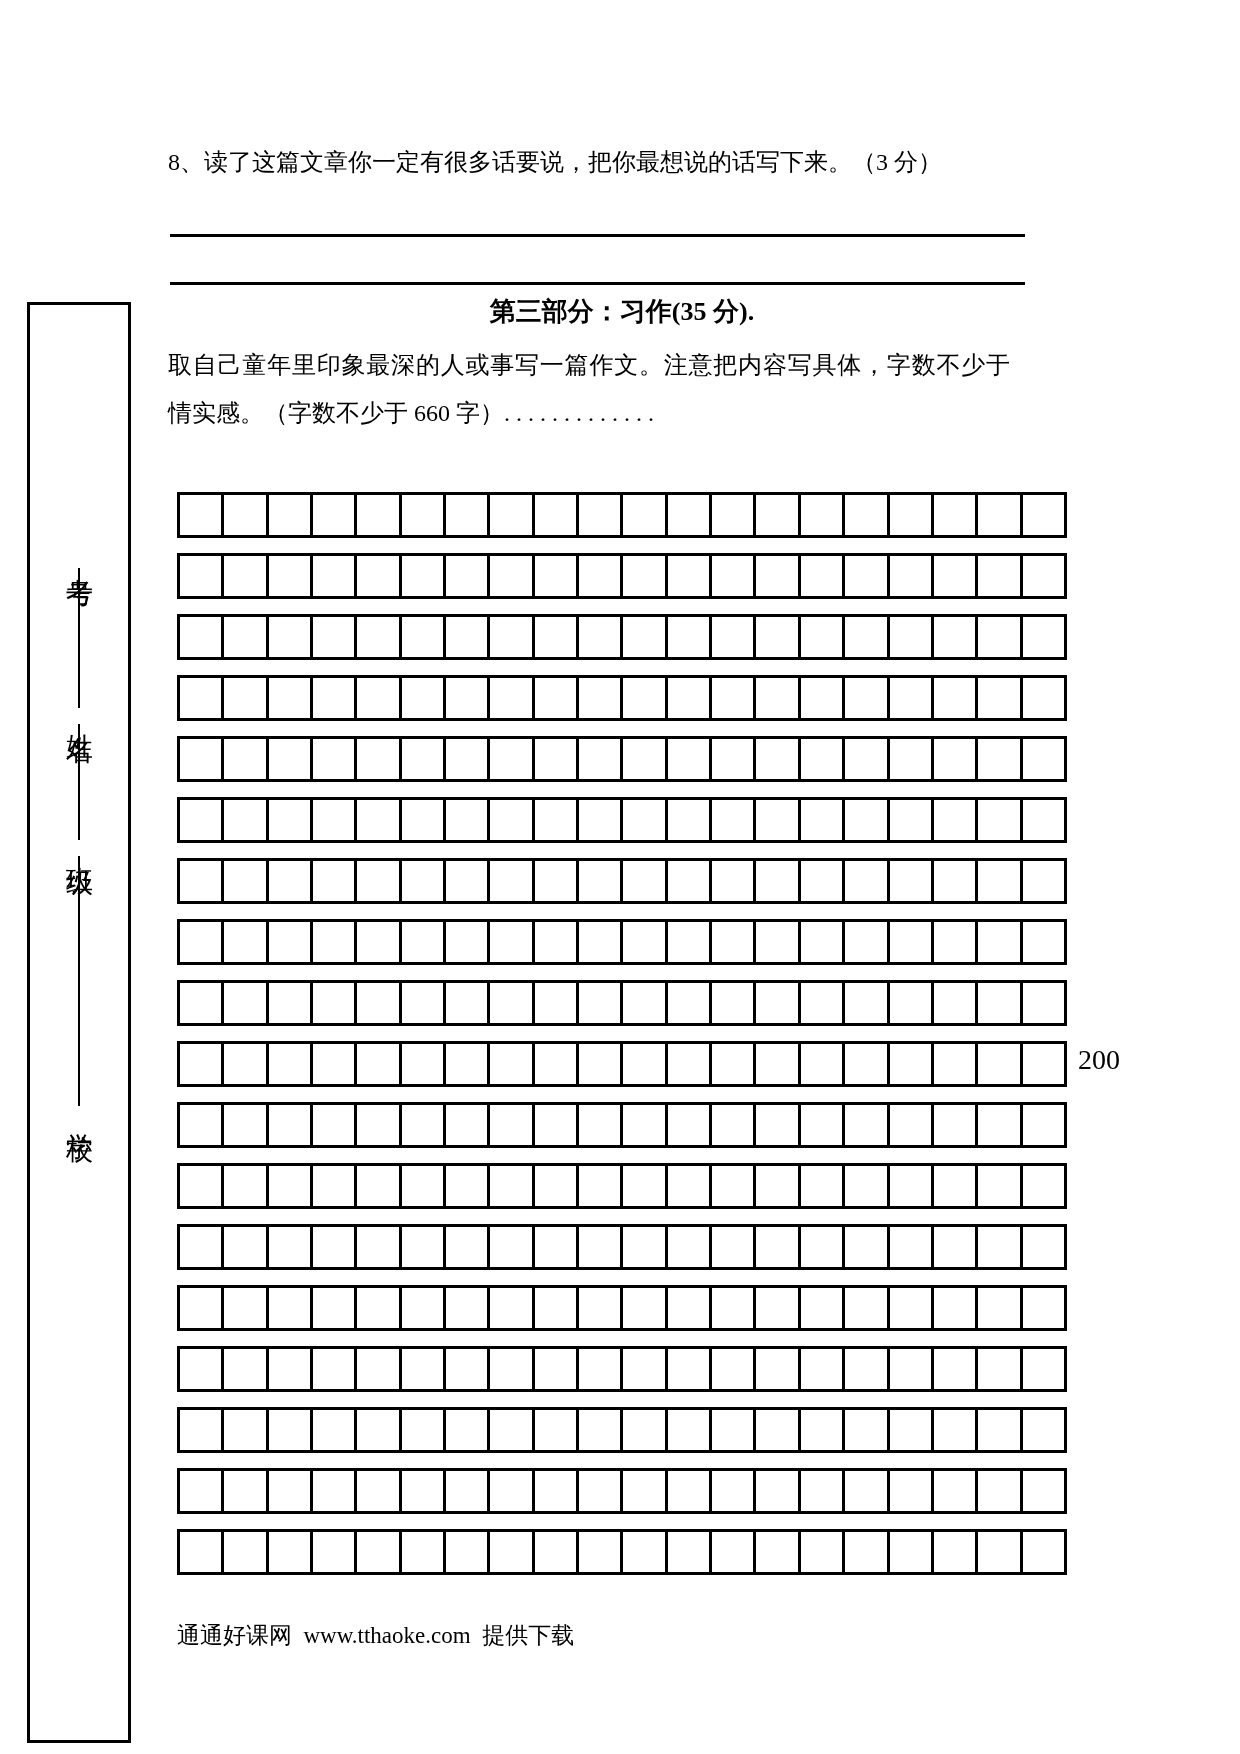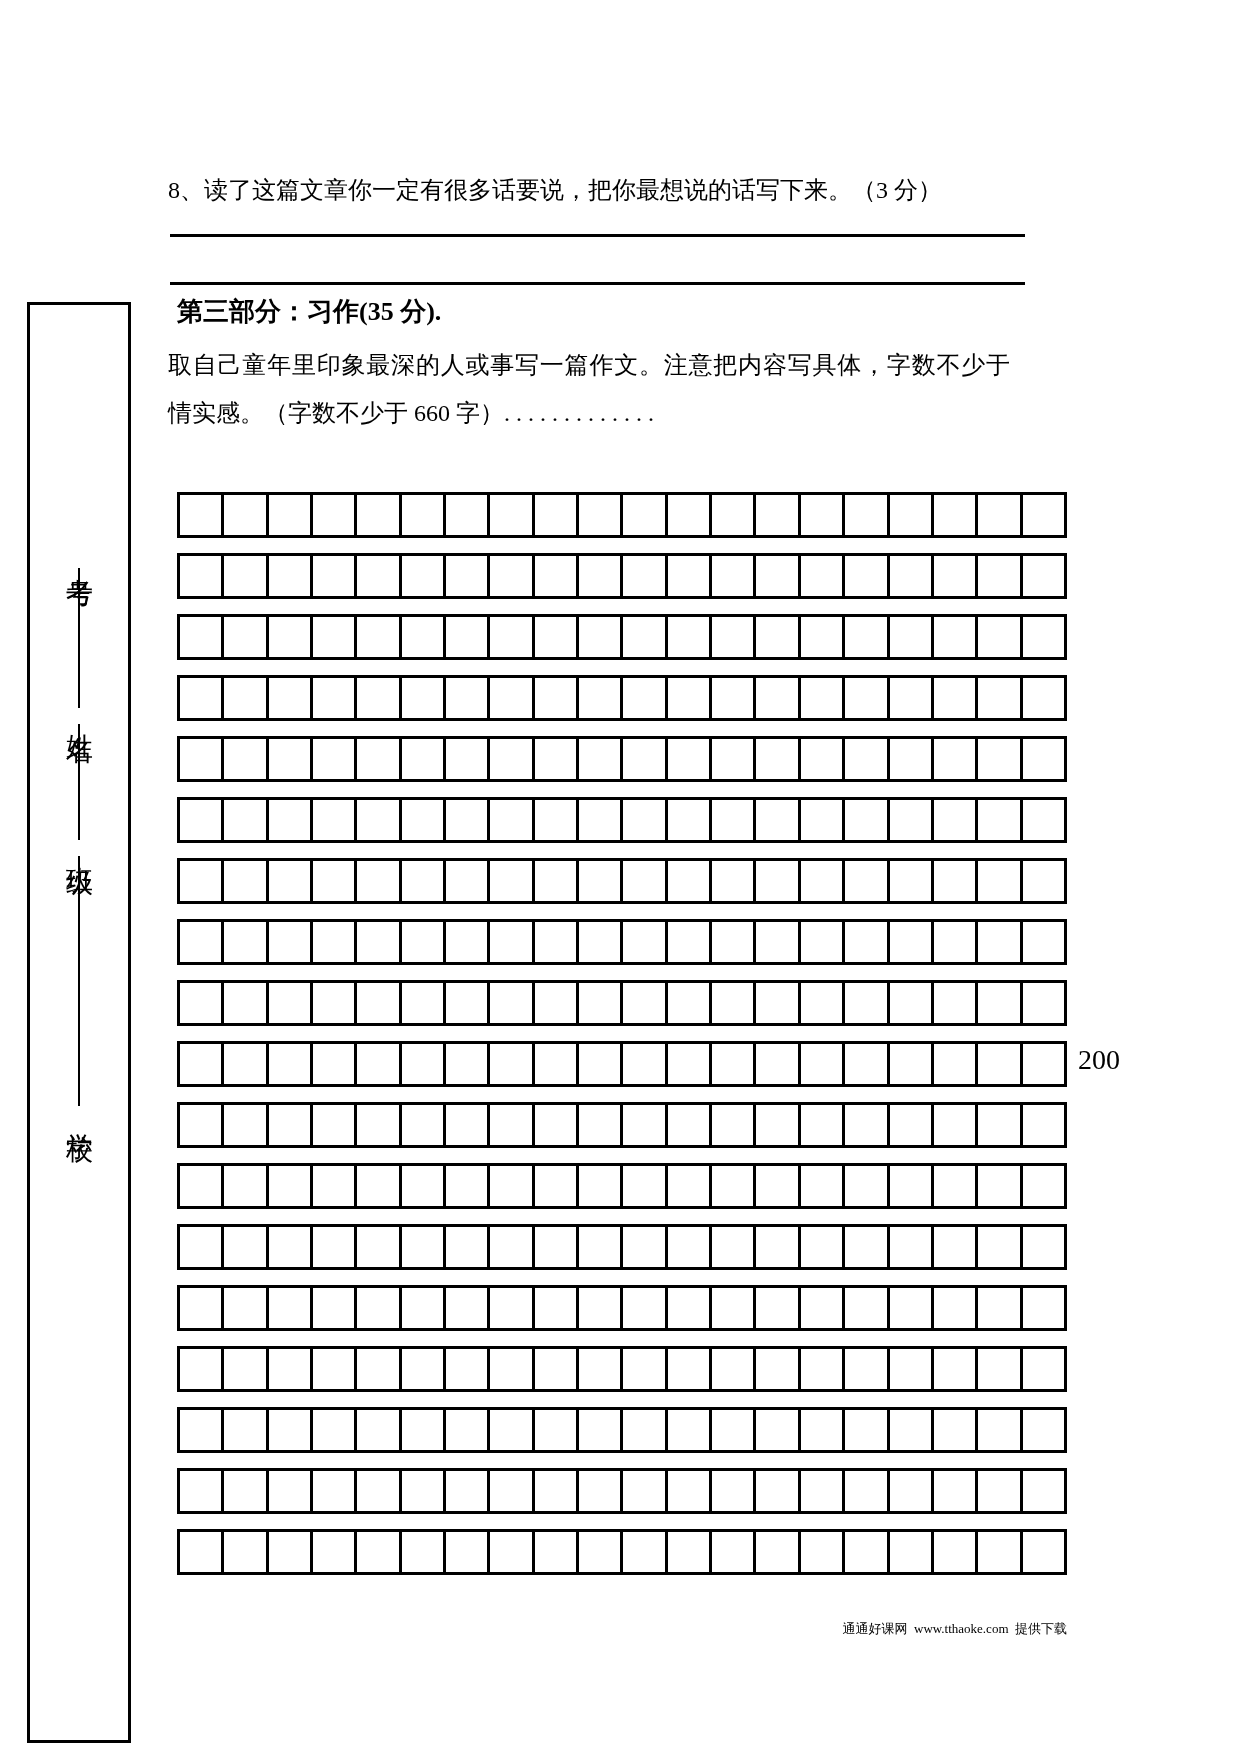--- a/index.html
+++ b/index.html
@@ -1,41 +1,41 @@
 <!DOCTYPE html>
 <html><head>
 <meta charset="utf-8">
 <style>
   html,body{margin:0;padding:0;background:#fff}
   .page{
     position:relative;width:1240px;height:1754px;background:#fff;
     font-family:"Liberation Serif","DejaVu Serif",serif;color:#000;overflow:hidden;
   }
   .question{
-    position:absolute;left:168px;top:146px;font-size:24px;white-space:nowrap;margin-top:28px;
+    position:absolute;left:168px;top:146px;font-size:24px;white-space:nowrap;
   }
   .answer-line{position:absolute;left:170px;width:855px;height:3px;background:#000}
   .answer-line.l1{top:234px}
   .answer-line.l2{top:282px}
   .section-title{
-    position:absolute;left:177px;top:294px;width:890px;text-align:left;
+    position:absolute;left:177px;top:294px;width:890px;text-align:center;
     font-size:26px;font-weight:bold;white-space:nowrap;
   }
   .instructions{position:absolute;left:168px;top:341px;width:842px;font-size:24px;line-height:48px}
   .ins-line{white-space:nowrap}
   .ins-just{text-align:justify;text-align-last:justify}
   .ins-first{text-indent:2em;text-align:justify;text-align-last:justify}
   .grid{position:absolute;left:177px;top:492px;width:890px}
   .grid-row{display:flex;height:46px;margin-bottom:15px}
   .grid-cell{flex:1 1 0;border:3px solid #000;margin-left:-3px;box-sizing:border-box;background:#fff}
   .grid-cell:first-child{margin-left:0}
   .marker{position:absolute;left:1078px;top:1044px;font-size:28px}
   .footer{
-    position:absolute;left:177px;top:1620px;width:890px;text-align:right;
-    font-size:13px;white-space:pre;
+    position:absolute;left:177px;top:1620px;width:890px;text-align:left;
+    font-size:23px;white-space:pre;
   }
   .sidebar{
     position:absolute;left:27px;top:302px;width:104px;height:1441px;
     border:3px solid #000;box-sizing:border-box;
     display:flex;flex-direction:column;align-items:center;padding-top:252px;
   }
   .sb-label{
     writing-mode:vertical-rl;text-orientation:upright;
     font-size:27px;letter-spacing:3px;line-height:1;
   }

